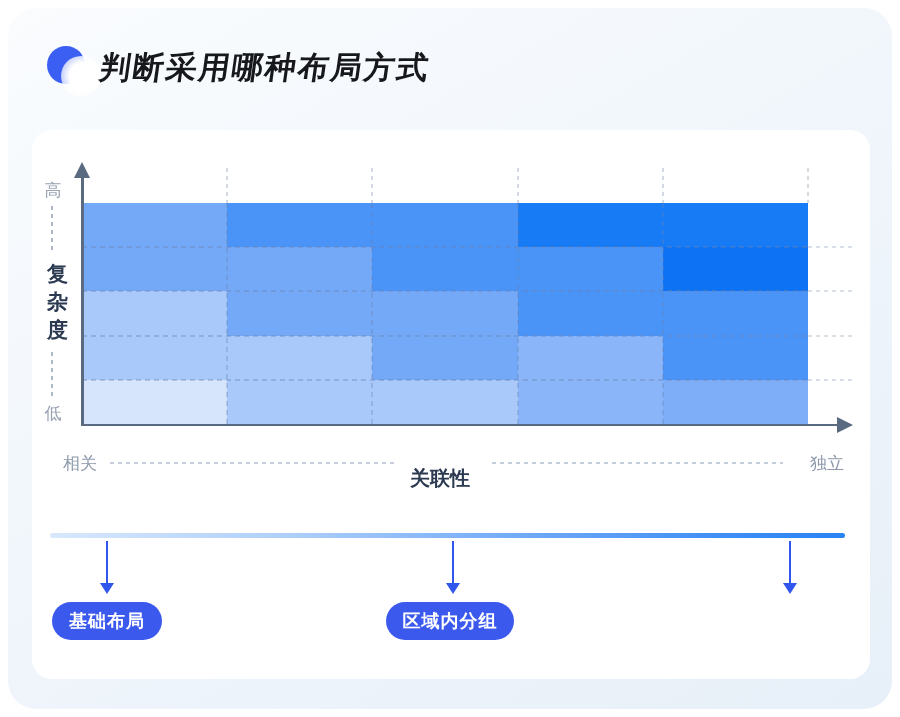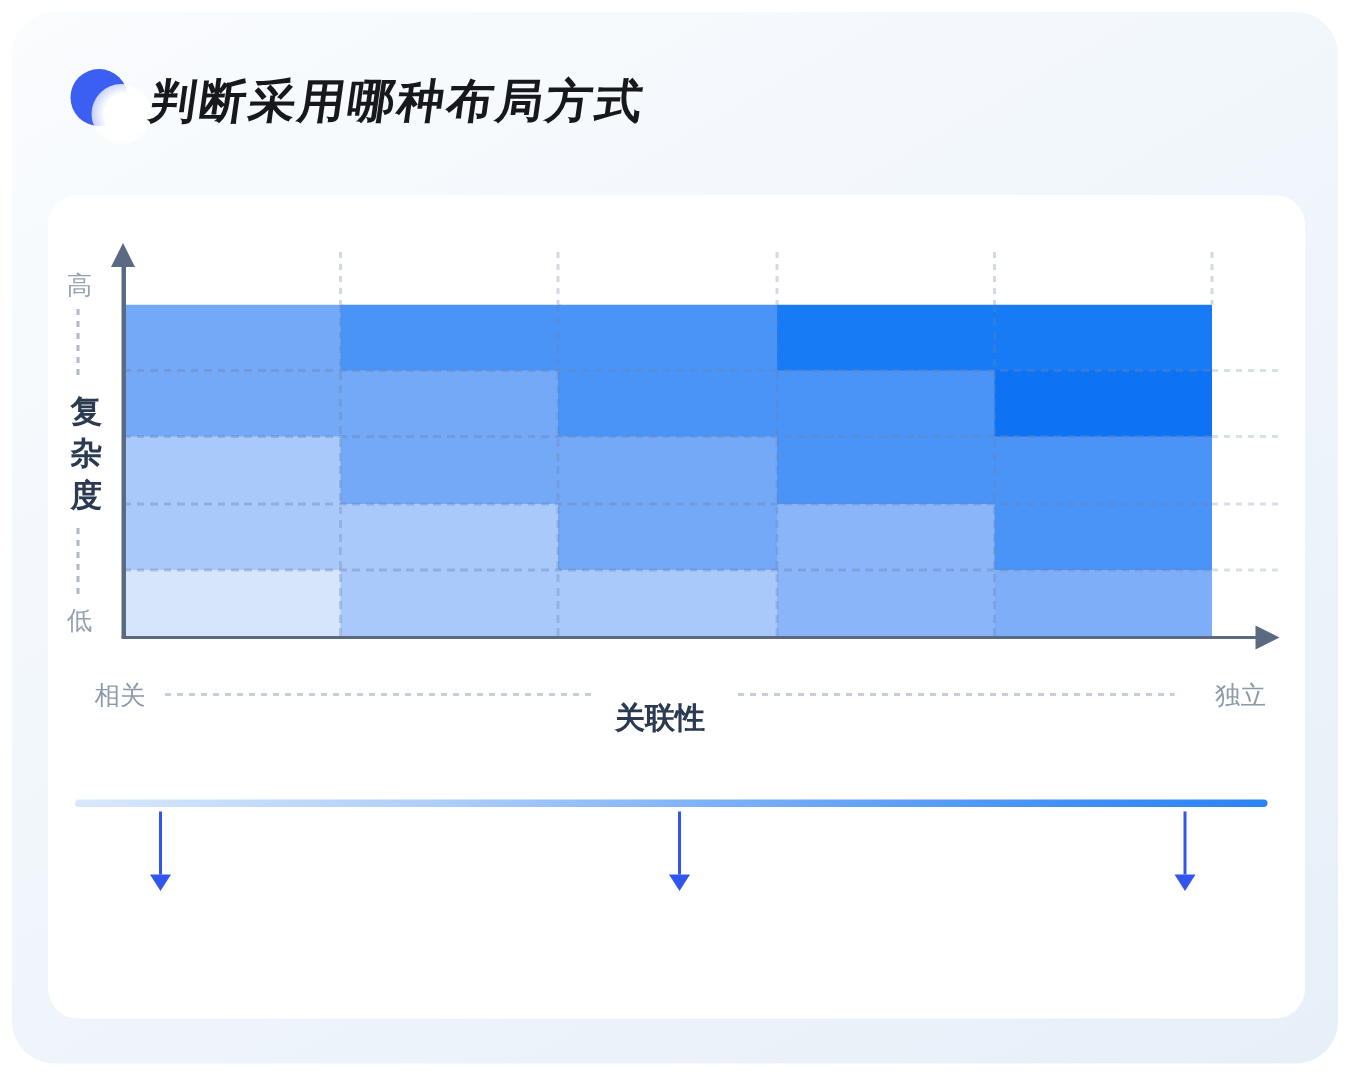--- a/index.html
+++ b/index.html
@@ -139,14 +139,16 @@
         <div class="head"></div>
     </div>
     <div class="drop-arrow" style="left:414px;top:411px">
       <div class="stem"></div>
         <div class="head"></div>
     </div>
     <div class="drop-arrow" style="left:751px;top:411px">
       <div class="stem"></div>
         <div class="head"></div>
     </div>
+    <div class="legend-btn" style="left: 20px; width: 110px; background: rgb(60, 89, 238);">基础布局</div>
+    <div class="legend-btn" style="left: 354px; width: 128px; background: rgb(60, 89, 238);">区域内分组</div>
   </div>
 </div>
 
 </body></html>

